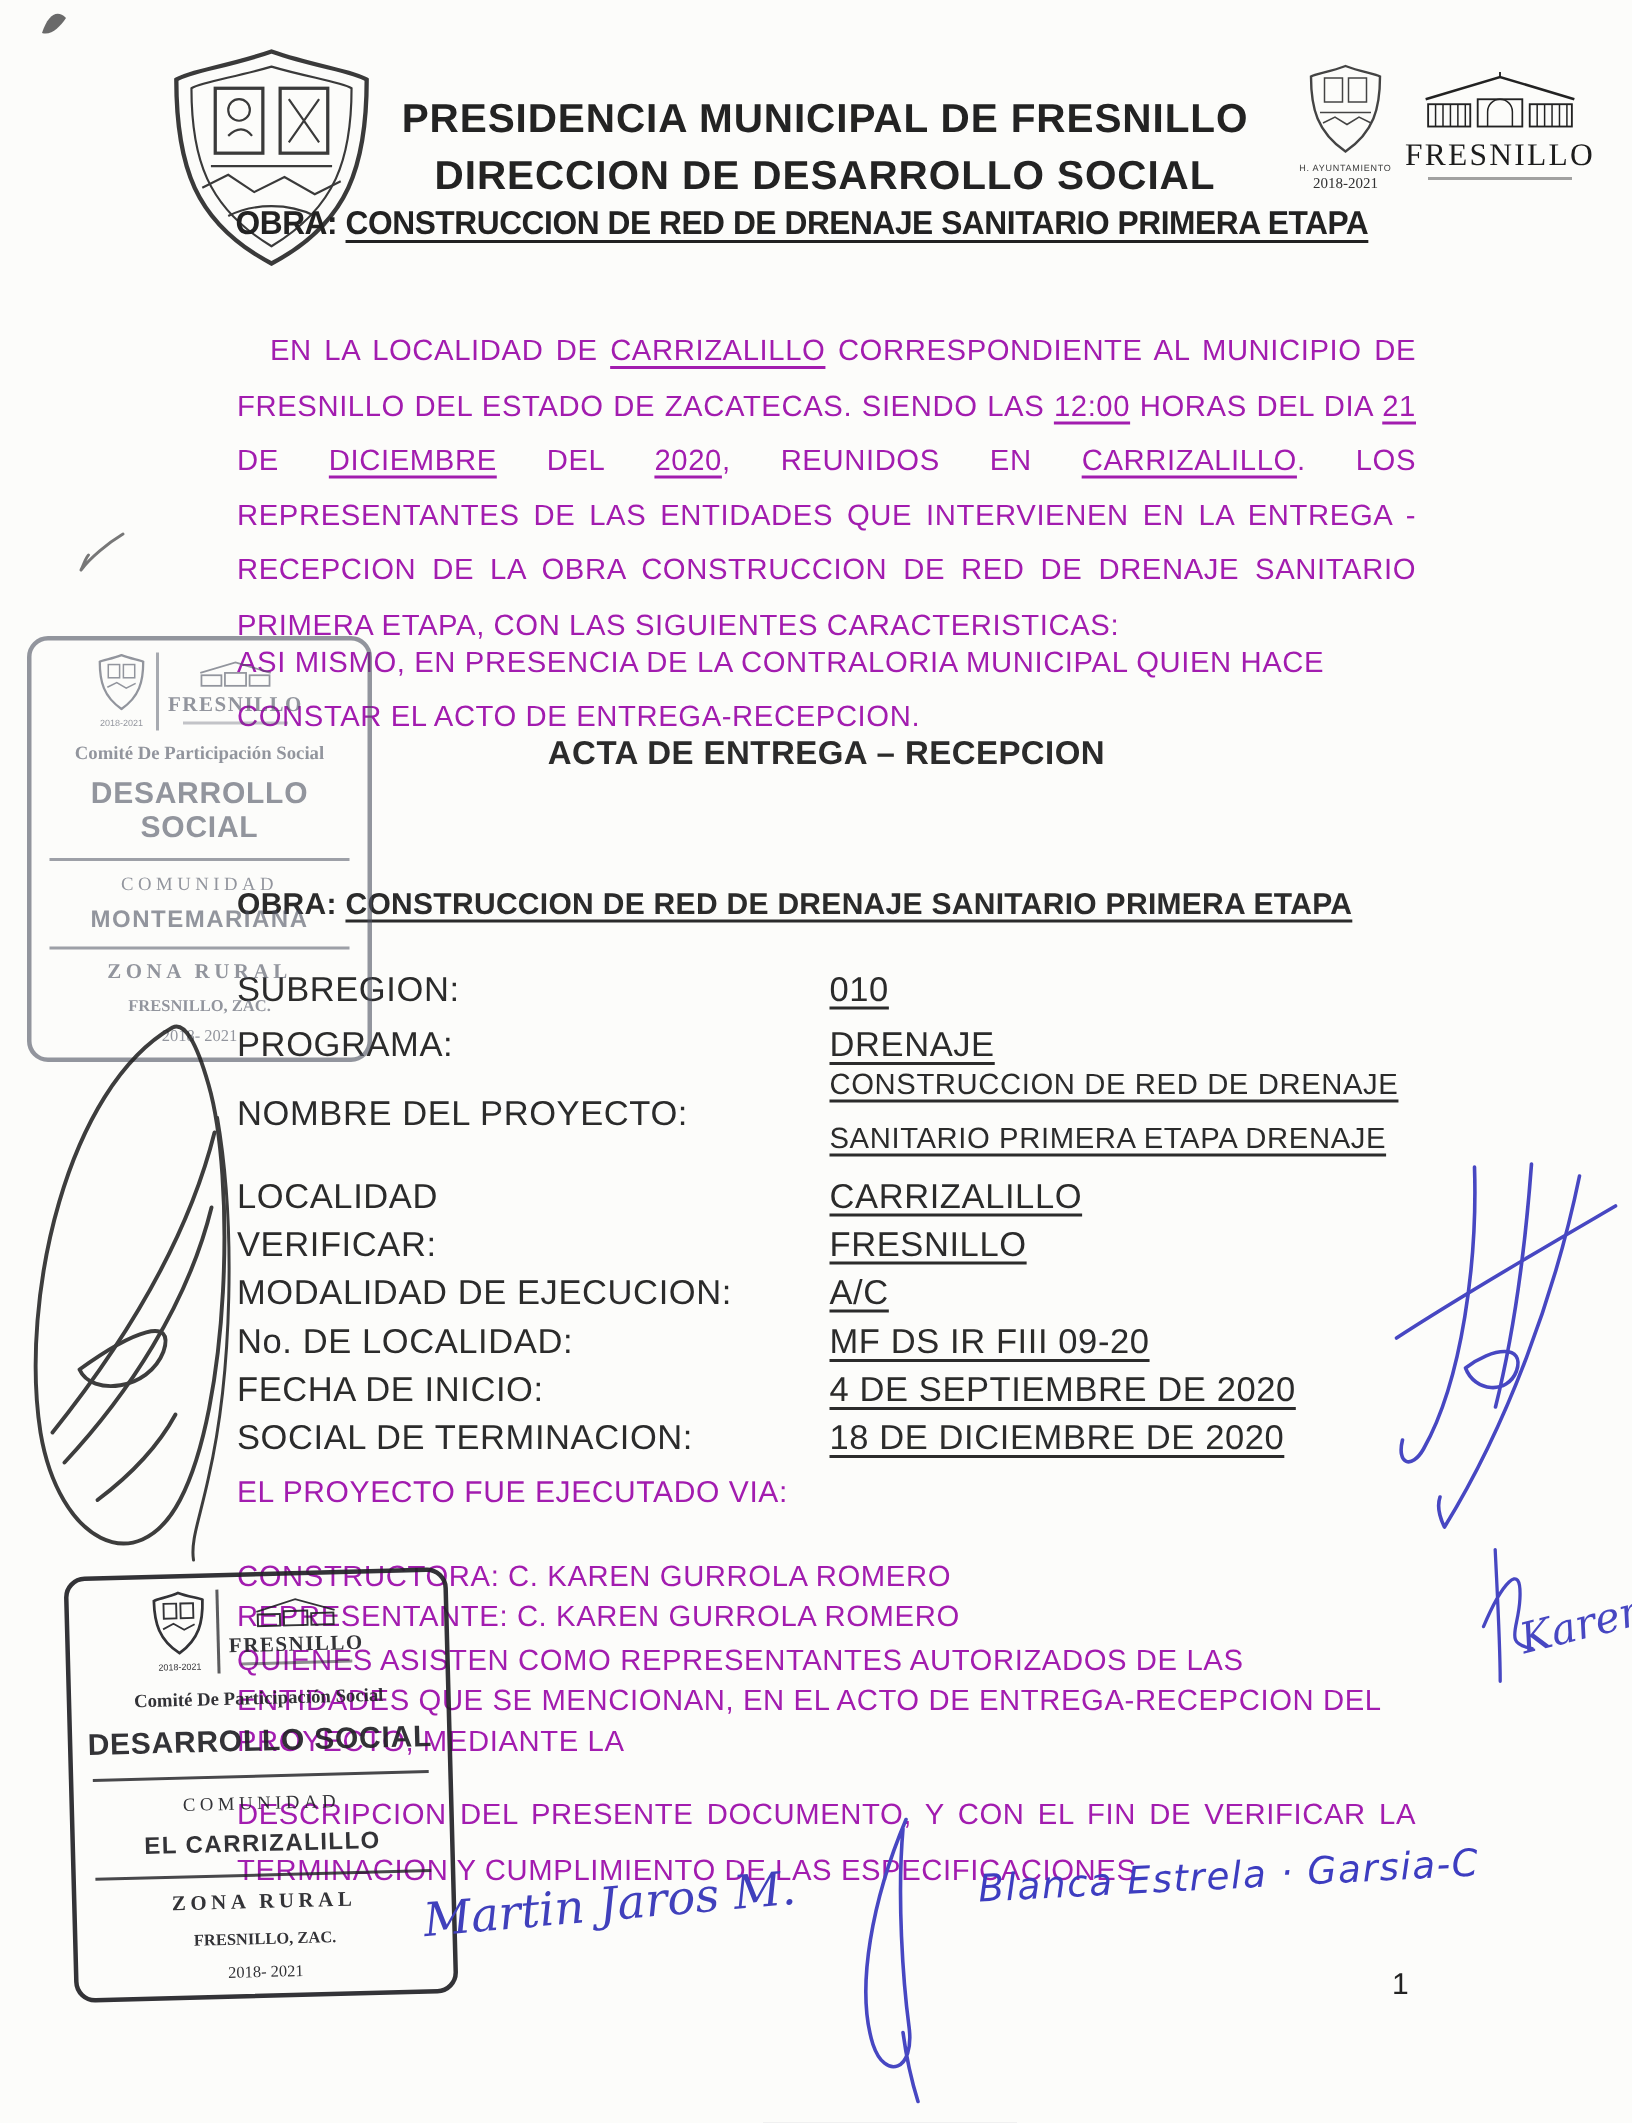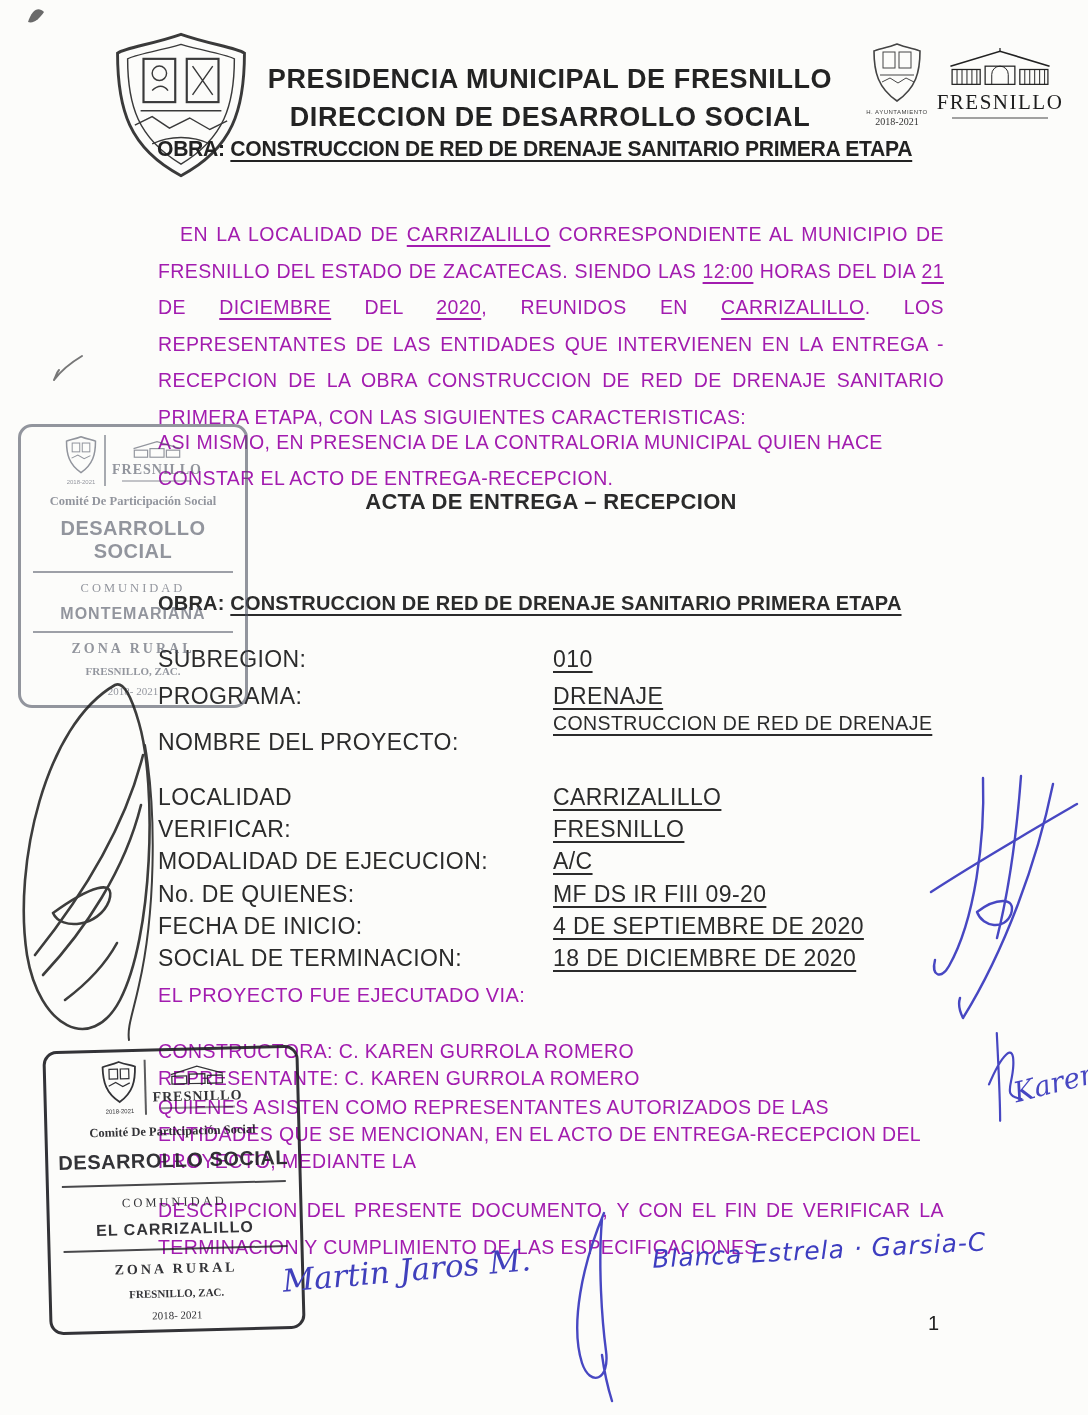--- a/index.html
+++ b/index.html
@@ -120,34 +120,35 @@
     <span class="val u">010</span>
   </div>
   <div class="abs row" style="top:683px">
     <span>PROGRAMA:</span>
     <span class="val u">DRENAJE</span>
   </div>
   <div class="abs row" style="top:729px">
     <span>NOMBRE DEL PROYECTO:</span>
   </div>
   <div class="abs u" style="left:553px;top:712px;font-size:19.5px;letter-spacing:.4px;white-space:nowrap">CONSTRUCCION DE RED DE DRENAJE</div>
+  <div class="abs u" style="left:553px;top:748px;font-size:19.5px;letter-spacing:.4px;white-space:nowrap">SANITARIO PRIMERA ETAPA DRENAJE</div>
   <div class="abs row" style="top:784px">
     <span>LOCALIDAD</span>
     <span class="val u">CARRIZALILLO</span>
   </div>
   <div class="abs row" style="top:816px">
     <span>VERIFICAR:</span>
     <span class="val u">FRESNILLO</span>
   </div>
   <div class="abs row" style="top:848px">
     <span>MODALIDAD DE EJECUCION:</span>
     <span class="val u">A/C</span>
   </div>
   <div class="abs row" style="top:881px">
-    <span>No. DE QUIENES:</span>
+    <span>No. DE LOCALIDAD:</span>
     <span class="val u">MF DS IR FIII 09-20</span>
   </div>
   <div class="abs row" style="top:913px">
     <span>FECHA DE INICIO:</span>
     <span class="val u">4 DE SEPTIEMBRE DE 2020</span>
   </div>
   <div class="abs row" style="top:945px">
     <span>SOCIAL DE TERMINACION:</span>
     <span class="val u">18 DE DICIEMBRE DE 2020</span>
   </div>

